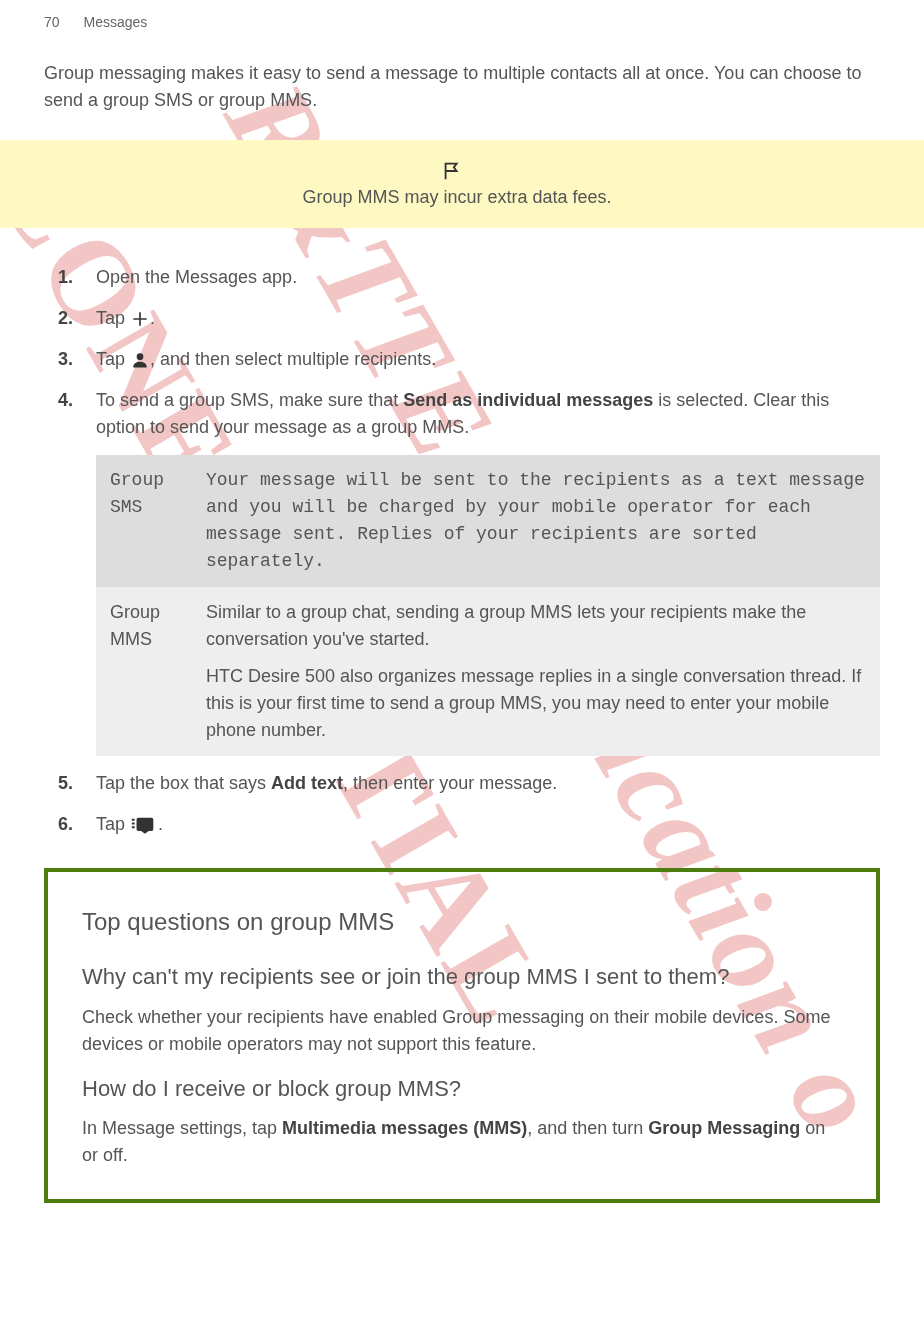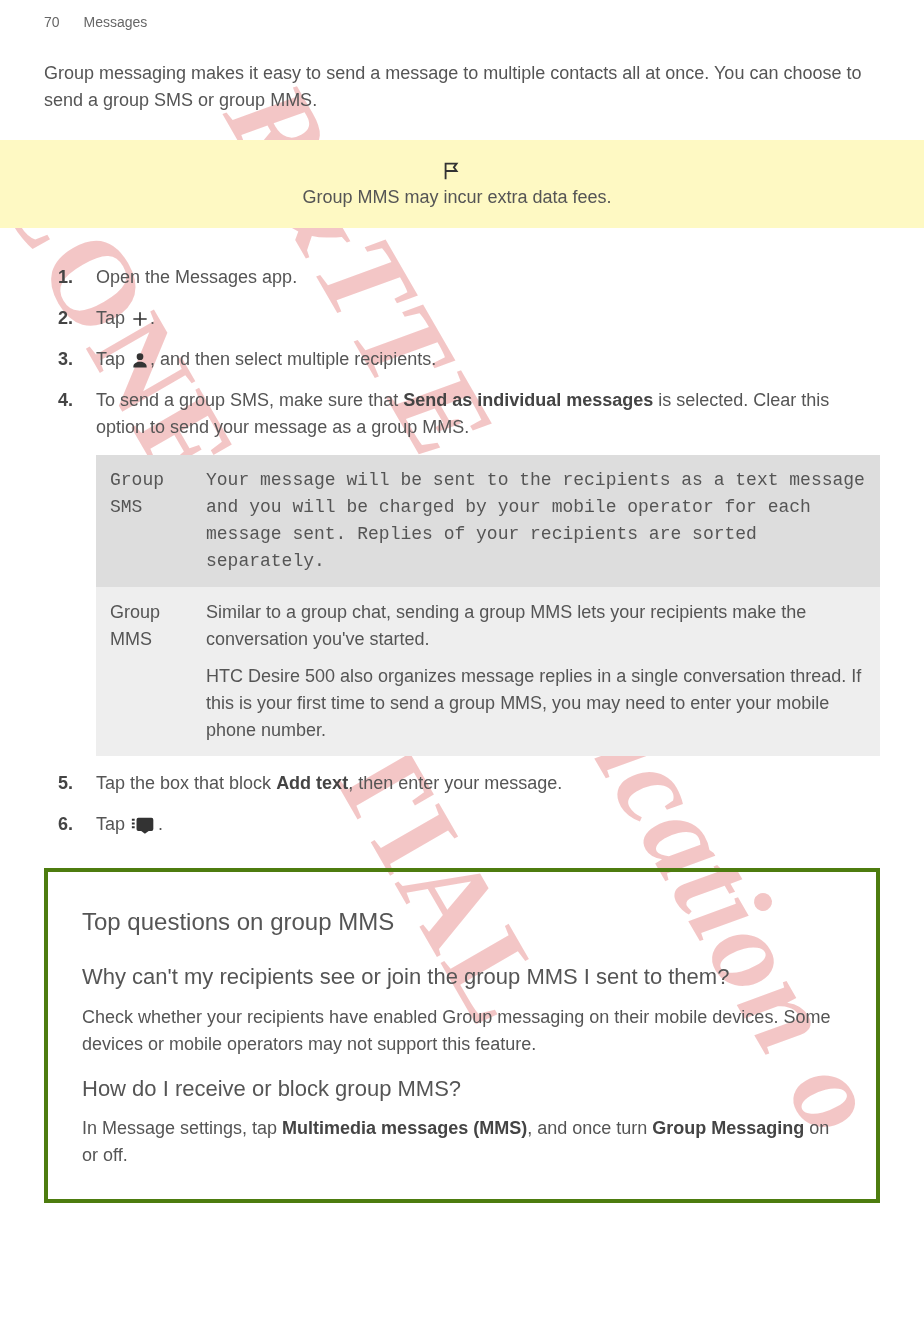--- a/index.html
+++ b/index.html
@@ -208,21 +208,21 @@
           <td>
             <p>Similar to a group chat, sending a group MMS lets your recipients make the conversation you've started.</p>
             <p>HTC Desire 500 also organizes message replies in a single conversation thread. If this is your first time to send a group MMS, you may need to enter your mobile phone number.</p>
           </td>
         </tr>
       </tbody>
         </table>
     </li>
 
     <li>
-      <span>Tap the box that block </span><span class="bold">Add text</span><span>, then enter your message.</span>
+      <span>Tap the box that says </span><span class="bold">Add text</span><span>, then enter your message.</span>
     </li>
 
     <li>
       <span>Tap </span>
       <span class="inline-icon" style="width:28px;">
         <svg viewBox="0 0 30 20">
             <path d="M2 4h3M2 8h3M2 12h3" stroke="#333" stroke-width="2"></path>
             <rect x="7" y="2" width="18" height="14" rx="2" fill="#333"></rect>
             <path d="M12 16l4 3 4-3" fill="#333"></path>
           </svg>
@@ -231,17 +231,17 @@
   </ol>
 
   <div class="faq-box">
     <h2>Top questions on group MMS</h2>
 
     <h3>Why can't my recipients see or join the group MMS I sent to them?</h3>
     <p>Check whether your recipients have enabled Group messaging on their mobile devices. Some devices or mobile operators may not support this feature.</p>
 
     <h3>How do I receive or block group MMS?</h3>
     <p>
-      <span>In Message settings, tap </span><span class="bold">Multimedia messages (MMS)</span><span>, and once turn </span><span class="bold">Group Messaging</span><span> on or off.</span>
+      <span>In Message settings, tap </span><span class="bold">Multimedia messages (MMS)</span><span>, and then turn </span><span class="bold">Group Messaging</span><span> on or off.</span>
     </p>
   </div>
 
 </div>
 
 </body></html>

